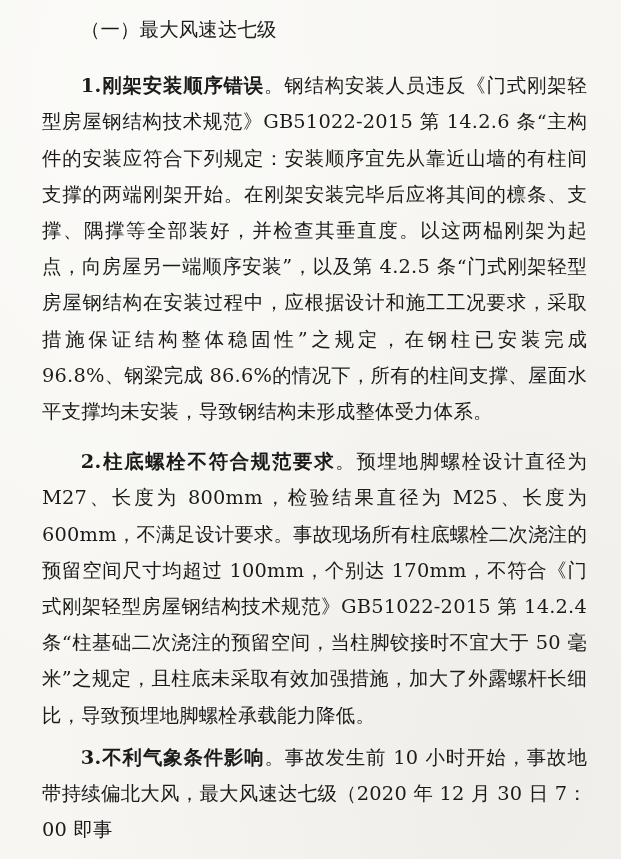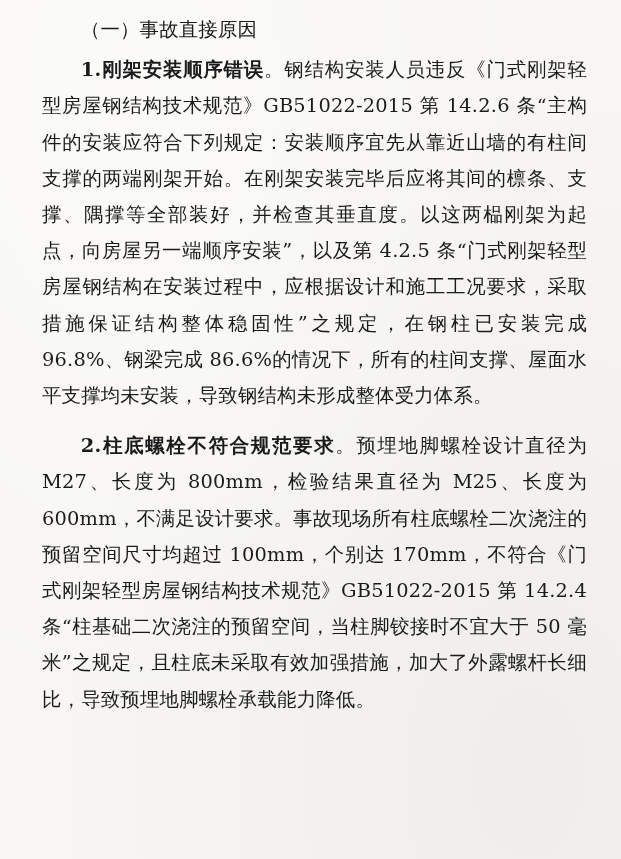--- a/index.html
+++ b/index.html
@@ -48,37 +48,40 @@
     pointer-events: none;
     background:
       radial-gradient(ellipse at 20% 10%, rgba(255,255,255,0.5), rgba(0,0,0,0) 60%),
       radial-gradient(ellipse at 85% 90%, rgba(0,0,0,0.035), rgba(0,0,0,0) 65%);
   }
   .body-text {
     position: relative;
     z-index: 2;
   }
   .p1 { margin-top: 2px; }
-  .p2 { margin-top: 4px; }
+  .p2 { margin-top: 20px; }
   .p3 { margin-top: 14px; }
   .p4 { margin-top: 6px; }
 </style>
 </head>
 <body>
 
 <div class="page">
   <div class="body-text">
 
     <p class="para indent p1">
-      <span>（一）事故直接原因</span>
+      <span>（一）最大风速达七级</span>
     </p>
 
     <p class="para indent p2">
       <span class="bold latin">1.</span><span class="bold">刚架安装顺序错误</span><span>。钢结构安装人员违反《门式刚架轻型房屋钢结构技术规范》GB51022-2015 第 14.2.6 条“主构件的安装应符合下列规定：安装顺序宜先从靠近山墙的有柱间支撑的两端刚架开始。在刚架安装完毕后应将其间的檩条、支撑、隅撑等全部装好，并检查其垂直度。以这两榀刚架为起点，向房屋另一端顺序安装”，以及第 4.2.5 条“门式刚架轻型房屋钢结构在安装过程中，应根据设计和施工工况要求，采取措施保证结构整体稳固性”之规定，在钢柱已安装完成 96.8%、钢梁完成 86.6%的情况下，所有的柱间支撑、屋面水平支撑均未安装，导致钢结构未形成整体受力体系。</span>
     </p>
 
     <p class="para indent p3">
       <span class="bold latin">2.</span><span class="bold">柱底螺栓不符合规范要求</span><span>。预埋地脚螺栓设计直径为 M27、长度为 800mm，检验结果直径为 M25、长度为 600mm，不满足设计要求。事故现场所有柱底螺栓二次浇注的预留空间尺寸均超过 100mm，个别达 170mm，不符合《门式刚架轻型房屋钢结构技术规范》GB51022-2015 第 14.2.4 条“柱基础二次浇注的预留空间，当柱脚铰接时不宜大于 50 毫米”之规定，且柱底未采取有效加强措施，加大了外露螺杆长细比，导致预埋地脚螺栓承载能力降低。</span>
     </p>
 
+    <p class="para indent p4">
+      <span class="bold latin">3.</span><span class="bold">不利气象条件影响</span><span>。事故发生前 10 小时开始，事故地带持续偏北大风，最大风速达七级（2020 年 12 月 30 日 7：00 即事</span>
+    </p>
 
   </div>
 </div>
 
 </body></html>

